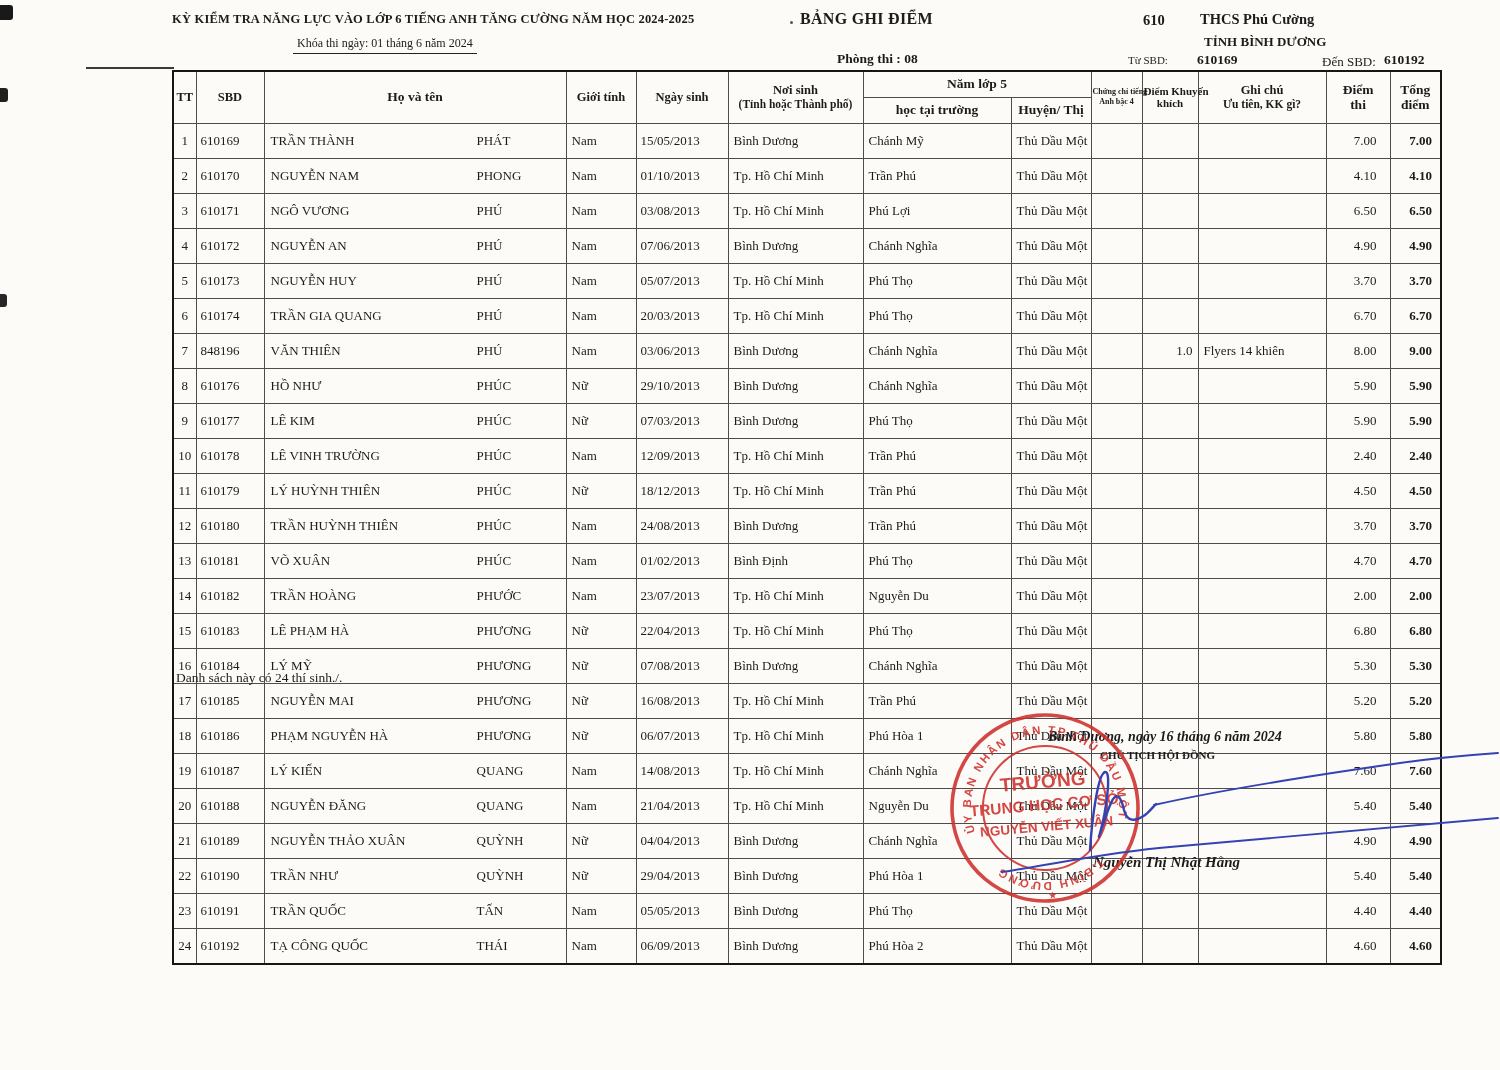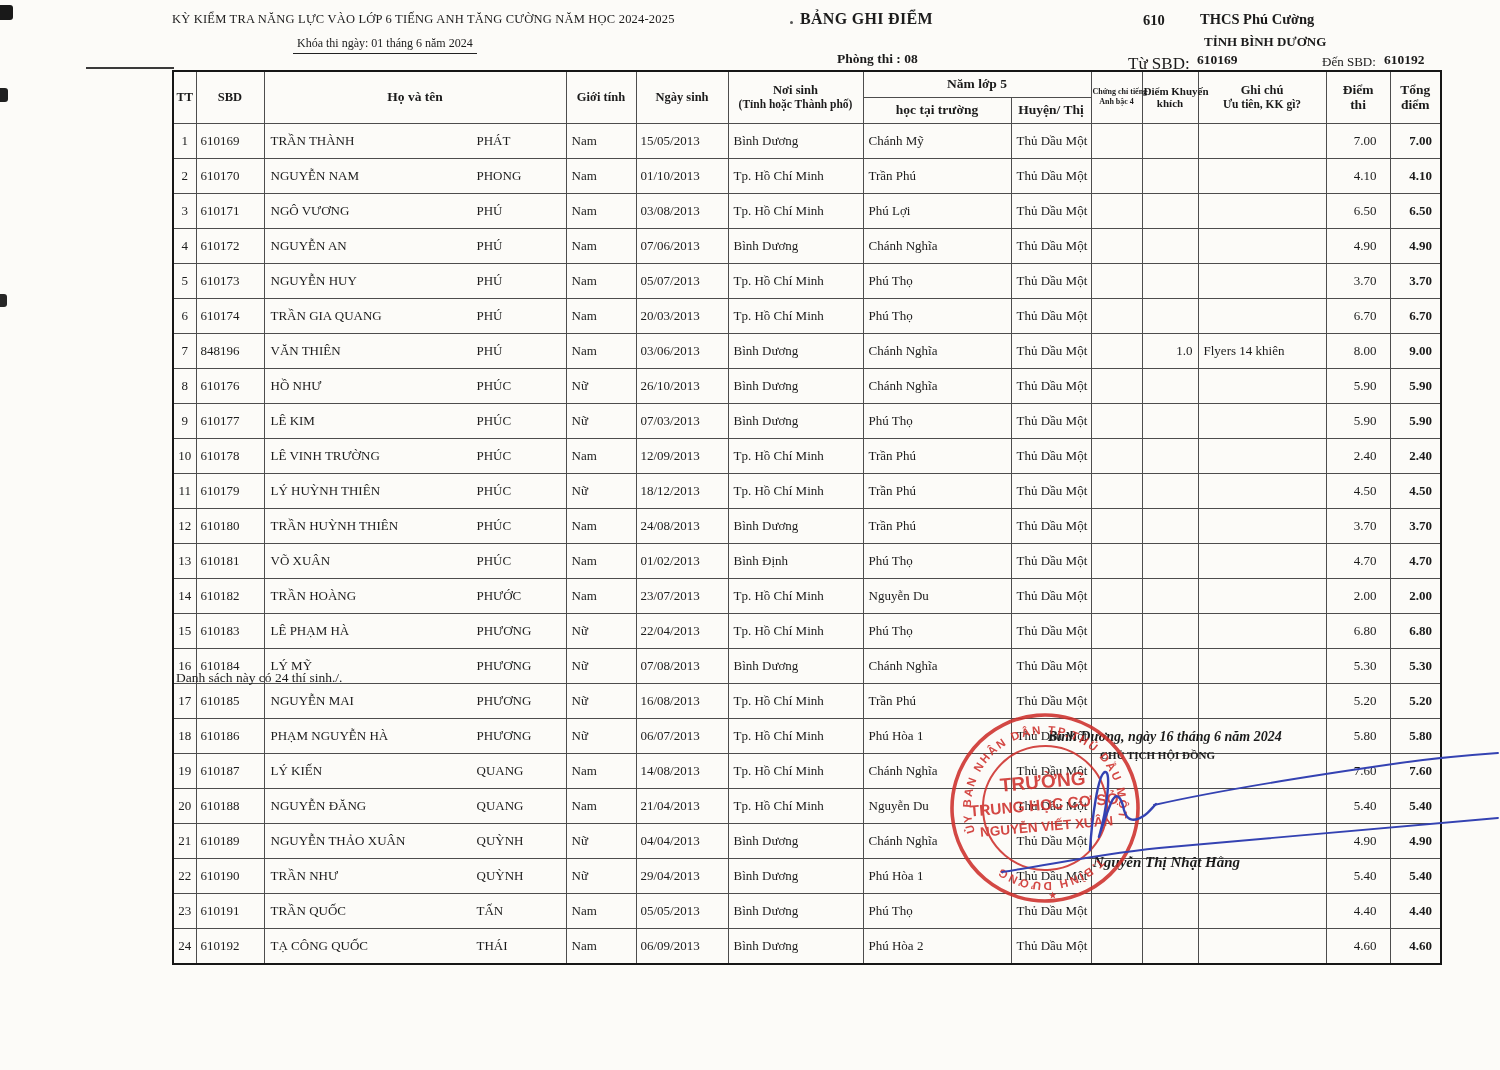--- a/index.html
+++ b/index.html
@@ -4,29 +4,29 @@
 <style>
   html,body{margin:0;padding:0;}
   body{
     width:1500px;height:1070px;position:relative;overflow:hidden;
     background:#fcfbf8;
     font-family:"Liberation Serif","DejaVu Serif",serif;
     color:#1b1b1b;
   }
   .abs{position:absolute;}
   
-  .exam-title{left:172px;top:12px;font-size:12.5px;font-weight:normal;letter-spacing:.2px;}
+  .exam-title{left:172px;top:12px;font-size:12.5px;font-weight:bold;letter-spacing:.2px;}
   .exam-date{left:293px;top:36px;font-size:12px;border-bottom:1.5px solid #222;padding:0 4px 2px 4px;}
   .doc-title{left:800px;top:10px;font-size:16px;font-weight:bold;letter-spacing:.3px;}
   .dot-artifact{left:790px;top:21px;width:3px;height:3px;background:#555;border-radius:50%;}
   .school-code{left:1143px;top:12px;font-size:14.5px;font-weight:bold;}
   .school-name{left:1200px;top:11px;font-size:14.5px;font-weight:bold;}
   .province{left:1204px;top:34px;font-size:13px;font-weight:bold;}
   .room{left:817px;top:51px;font-size:13.5px;font-weight:bold;margin-left:20px;}
-  .from-label{left:1128px;top:54px;font-size:17px;}
+  .from-label{left:1128px;top:54px;font-size:11px;}
   .from-val{left:1197px;top:52px;font-size:13.5px;font-weight:bold;}
   .to-label{left:1322px;top:54px;font-size:13px;}
   .to-val{left:1384px;top:52px;font-size:13.5px;font-weight:bold;}
   .topline-ext{left:86px;top:67px;width:88px;height:2px;background:#3a3a3a;}
   
   .mark1{left:0;top:5px;width:13px;height:15px;background:#191919;border-radius:0 3px 3px 0;}
   .mark2{left:0;top:88px;width:8px;height:14px;background:#202020;border-radius:0 3px 3px 0;}
   .mark3{left:0;top:294px;width:7px;height:13px;background:#262626;border-radius:0 3px 3px 0;}
   
   table.score{
@@ -240,21 +240,21 @@
         <td class="c-kk">1.0</td>
         <td class="c-ghichu">Flyers 14 khiên</td>
         <td class="c-diem">8.00</td>
         <td class="c-tong">9.00</td>
       </tr>
       <tr>
         <td class="c-tt">8</td>
         <td class="c-sbd">610176</td>
         <td class="c-hoten"><span>HỒ NHƯ</span><span class="ten">PHÚC</span></td>
         <td class="c-gt">Nữ</td>
-        <td class="c-ns">26/10/2013</td>
+        <td class="c-ns">29/10/2013</td>
         <td class="c-noi">Bình Dương</td>
         <td class="c-truong">Chánh Nghĩa</td>
         <td class="c-huyen">Thủ Dầu Một</td>
         <td class="c-cc"></td>
         <td class="c-kk"></td>
         <td class="c-ghichu"></td>
         <td class="c-diem">5.90</td>
         <td class="c-tong">5.90</td>
       </tr>
       <tr>

